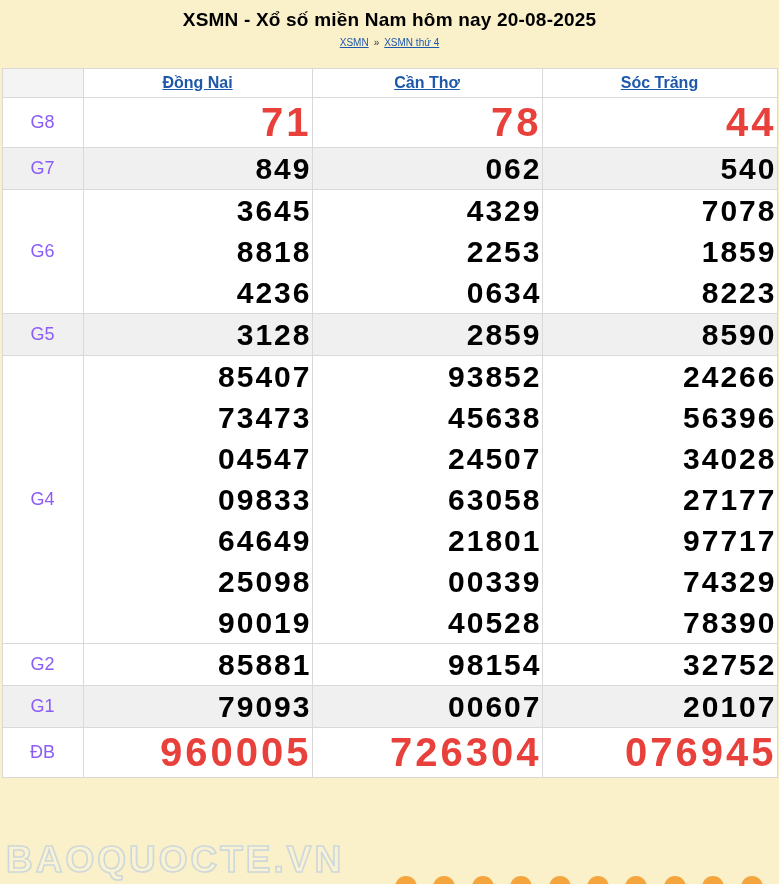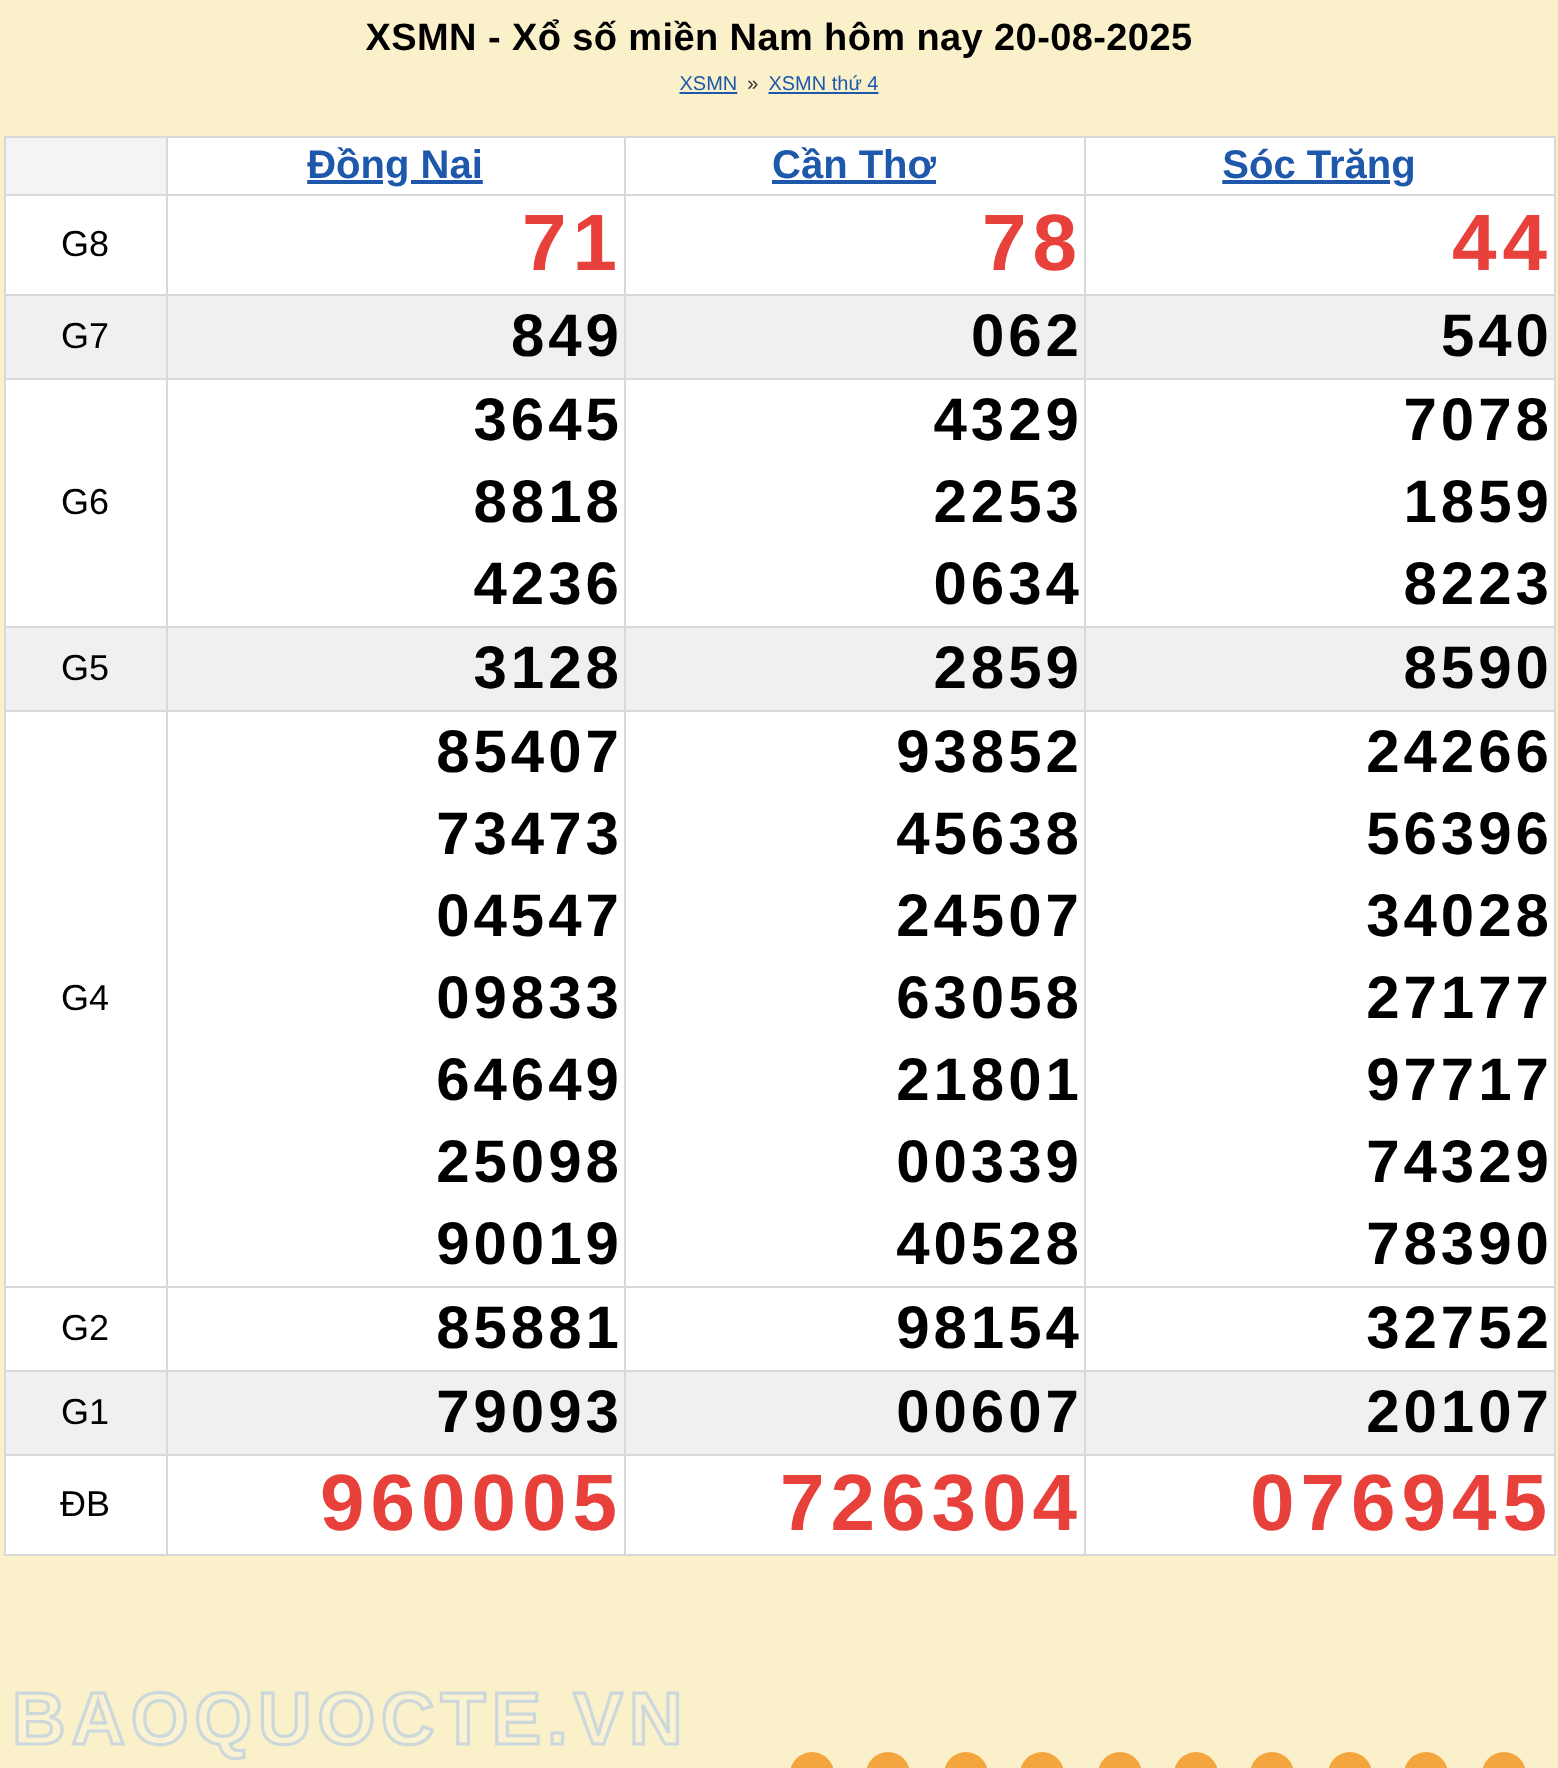--- a/index.html
+++ b/index.html
@@ -39,34 +39,34 @@
     table-layout: fixed;
   }
   table.results th, table.results td {
     border: 1px solid #d9d9d9;
     text-align: center;
     vertical-align: middle;
     padding: 0;
   }
   table.results thead th {
     height: 29px;
-    font-size: 20px;
+    font-size: 16px;
     background: #fff;
   }
   table.results thead th.corner { background: #f4f4f4; }
   table.results thead a {
     color: #1d58ab;
     font-weight: bold;
     text-decoration: underline;
     cursor: pointer;
   }
   td.prize-label {
     font-size: 18px;
     font-weight: normal;
-    color: #000000;
+    color: #8b5cf6;
     background: inherit;
   }
   tr.stripe td { background: #f0f0f0; }
   tr.plain td  { background: #ffffff; }
   td.result-cell { padding: 1px 0; }
   .num-line {
     font-size: 30px;
     font-weight: bold;
     color: #000;
     line-height: 41px;

